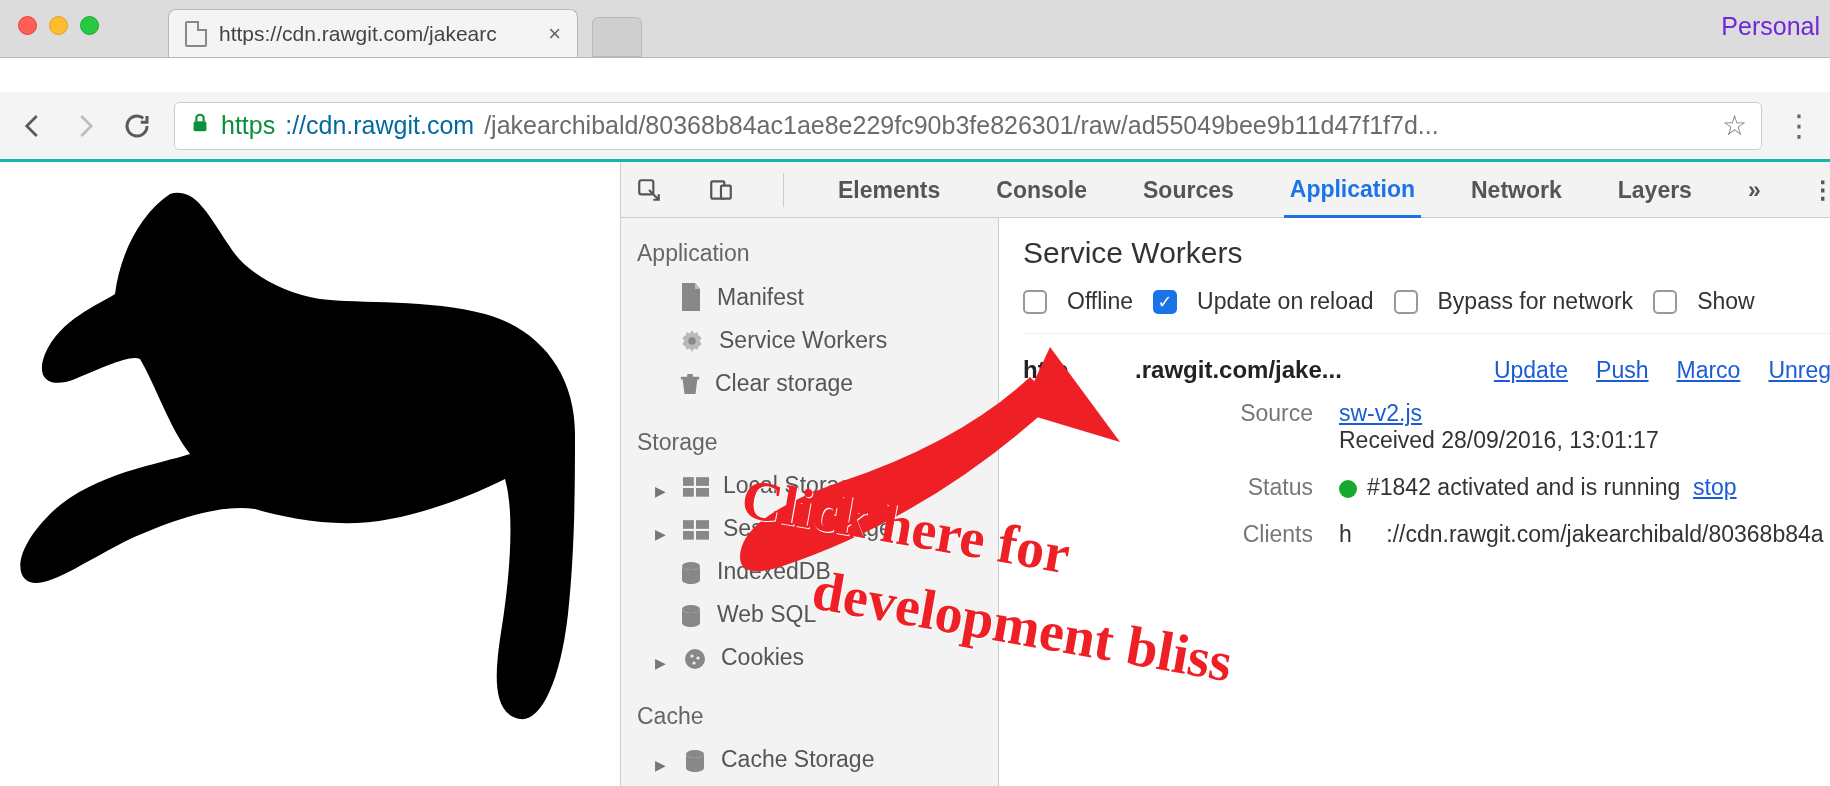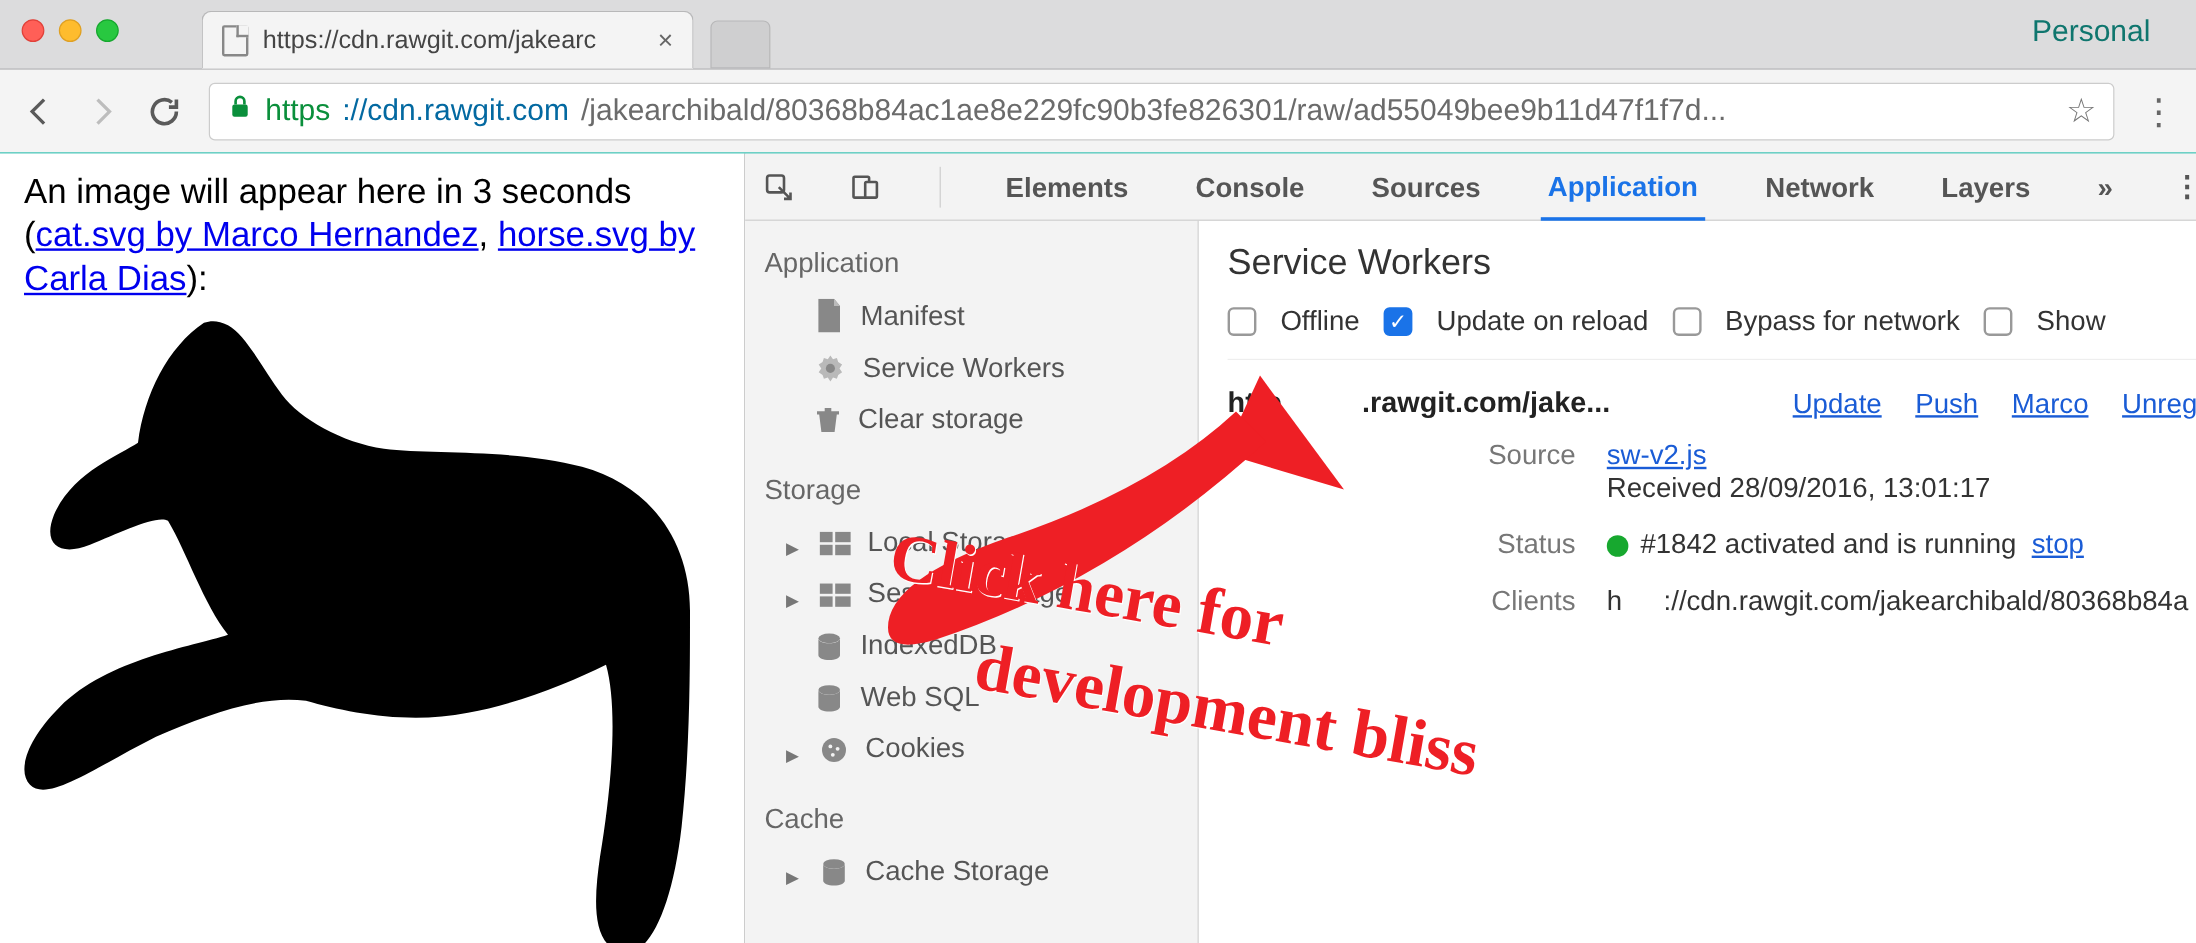--- a/index.html
+++ b/index.html
@@ -19,25 +19,25 @@
   .tab {
     margin-left: 168px; height: 48px; min-width: 410px;
     background: #f4f4f4; border: 1px solid #b8b8b9; border-bottom: none;
     border-radius: 8px 8px 0 0; display: flex; align-items: center;
     padding: 0 16px; gap: 12px; font-size: 21px; color:#444;
   }
   .tab .page-ico { width:22px; height:26px; border:2px solid #888; border-radius:2px; position:relative; flex:0 0 auto;}
   .tab .page-ico::after{content:"";position:absolute;top:-2px;right:-2px;width:8px;height:8px;background:#f4f4f4;border-left:2px solid #888;border-bottom:2px solid #888;}
   .tab .x { margin-left:auto; font-size:22px; color:#666; cursor:pointer;}
   .ghost-tab { width:50px; height:40px; background:#cfcfd0; border:1px solid #b8b8b9; border-radius:6px 6px 0 0; margin-left:14px; margin-bottom:0;}
-  .personal { position:absolute; right:38px; top:12px; font-size:25px; color:#0f766e; }
+  .personal { position:absolute; right:10px; top:12px; font-size:25px; color:#6d28d9; }
 
   .toolbar {
-    height: 70px; background:#f4f4f4; border-bottom:1px solid #14b8a6;
-    display:flex; align-items:center; padding: 13px 18px; gap:22px;
+    height: 70px; background:#f4f4f4; border-bottom:3px solid #14b8a6;
+    display:flex; align-items:center; padding: 13px 18px; gap:22px;margin-top:34px;
   }
   .nav-arrow svg, .reload svg { display:block; }
   .nav-arrow, .reload { color:#5a5a5a; }
   .nav-arrow.fwd { opacity:.35; }
   .omnibox {
     flex:1; height:48px; background:#fff; border:1px solid #ccc; border-radius:5px;
     display:flex; align-items:center; padding:0 14px; gap:10px; font-size:25px;
     color:#666; white-space:nowrap; overflow:hidden; font-family: Arial, sans-serif;
   }
   .lock-ico { color:#0a8f3b; }
@@ -149,23 +149,20 @@
         <span class="url-host">://cdn.rawgit.com</span>
         <span class="url-path">/jakearchibald/80368b84ac1ae8e229fc90b3fe826301/raw/ad55049bee9b11d47f1f7d...</span>
       <span class="star">☆</span>
     </div>
     <span class="kebab">⋮</span>
   </div>
 
   <div class="content">
 
     <div class="page-pane">
-      <p>
-        <span>An image will appear here in 3 seconds (</span><a href="#">cat.svg by Marco Hernandez</a><span>, </span><a href="#">horse.svg by Carla Dias</a><span>):</span>
-      </p>
       <div class="horse">
         <svg width="580" height="540" viewBox="0 0 580 540">
           <path fill="#000" d="M150 10 C120 30 100 70 95 110 C80 120 40 135 25 170 C15 195 30 205 55 195 C80 185 110 170 120 175 C135 200 150 245 170 270 C140 280 70 290 30 330 C0 360 -5 385 5 395 C20 410 60 380 110 355 C155 335 200 320 235 325 C270 335 320 345 370 335 C410 328 455 310 485 295 C495 330 490 395 480 455 C475 490 472 530 500 535 C520 538 540 500 548 430 C555 365 555 300 555 250 C555 190 520 145 465 130 C410 115 340 120 300 115 C265 110 230 90 215 70 C200 50 185 20 170 12 C162 8 156 8 150 10 Z"></path>
         </svg>
       </div>
     </div>
 
     <div class="devtools">
       <div class="dt-tabbar">
         <span class="dt-ico">

